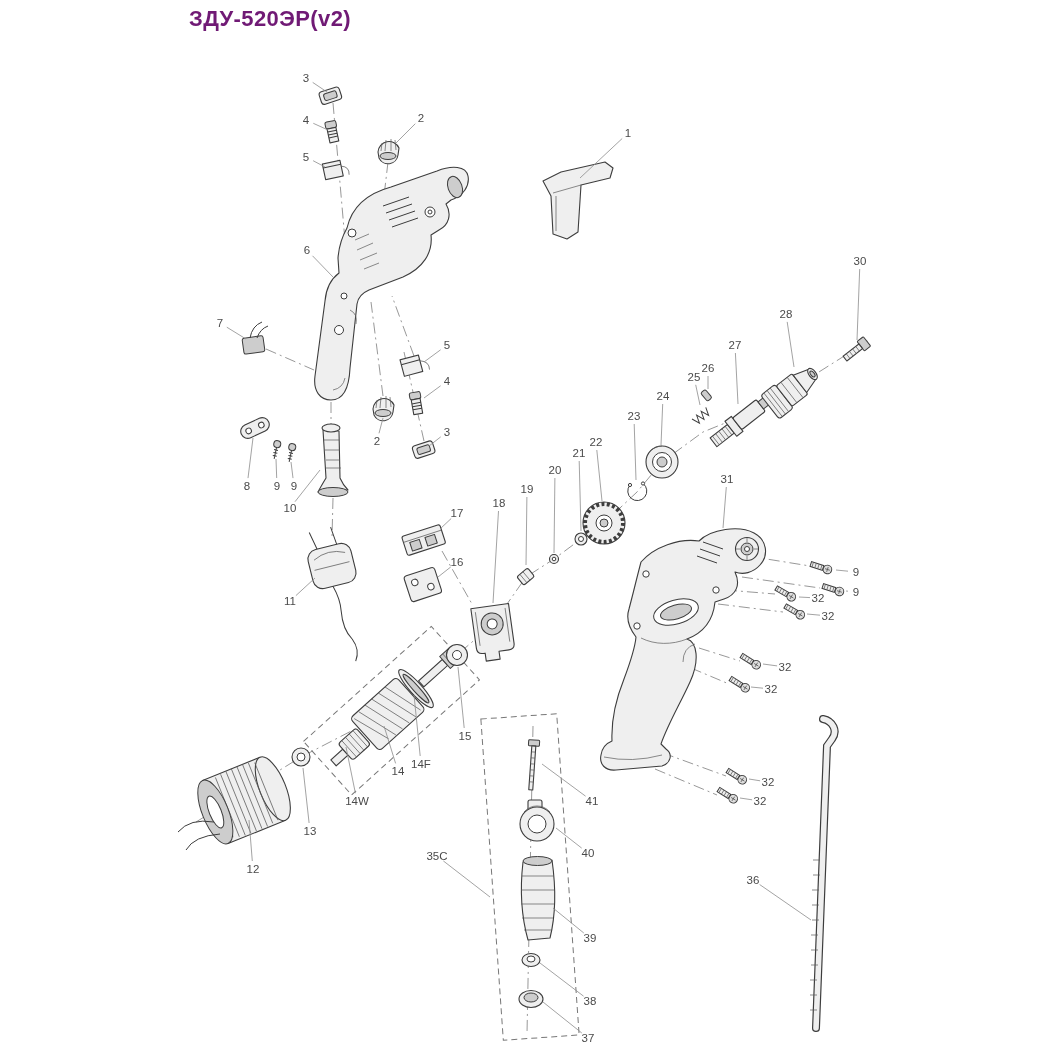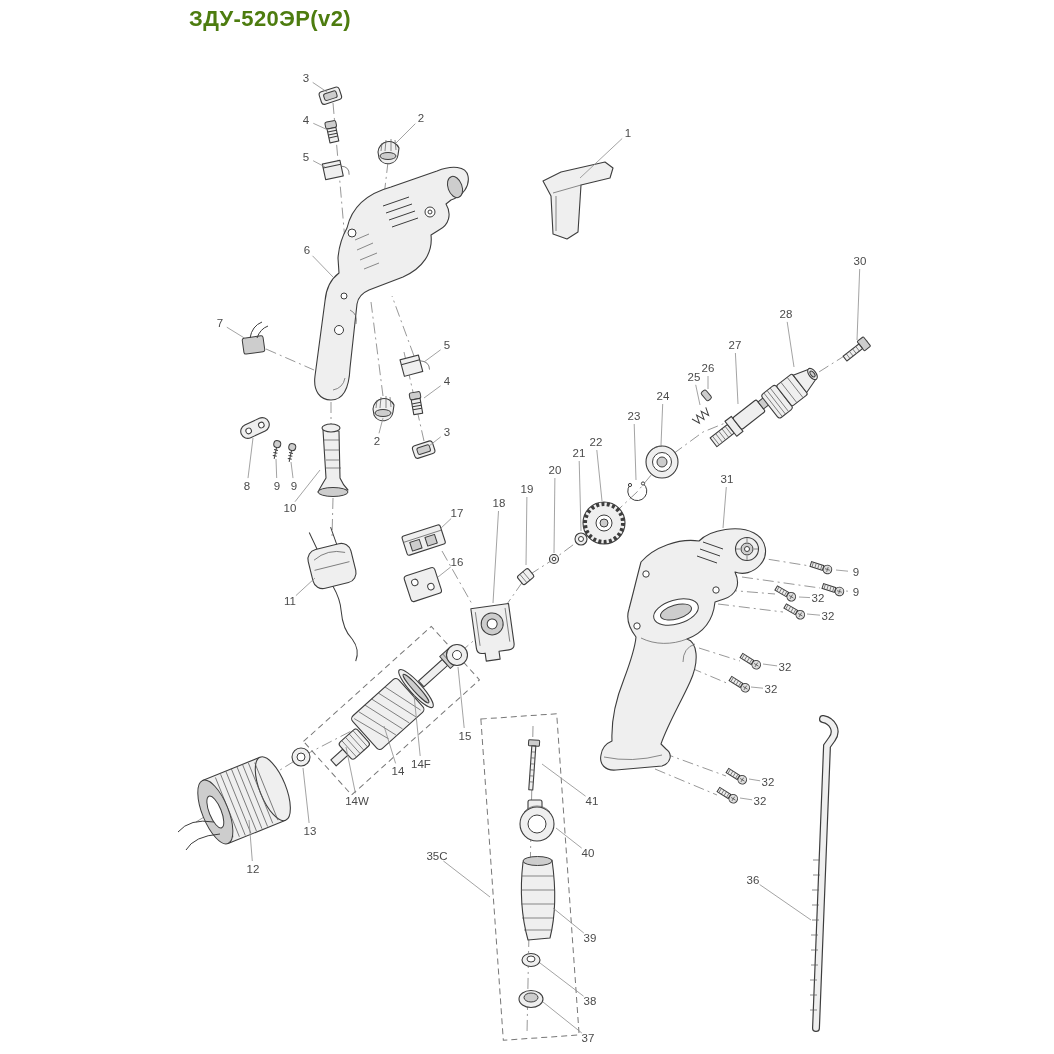--- a/index.html
+++ b/index.html
@@ -1,19 +1,19 @@
 <!DOCTYPE html>
 <html><head>
 <meta charset="utf-8">
 <style>
   * { box-sizing: border-box; }
   body { margin:0; background:#fff; font-family:"Liberation Sans", sans-serif; }
   .stage { position:relative; width:1054px; height:1054px; background:#ffffff; overflow:hidden; }
   .title { position:absolute; left:189px; top:6px; margin:0; font-size:22px; font-weight:700;
-           color:#4d7c0f; letter-spacing:.4px; font-family:"Liberation Sans", sans-serif; }
+           color:#701a75; letter-spacing:.4px; font-family:"Liberation Sans", sans-serif; }
   svg.diagram { position:absolute; left:0; top:0; }
   .p   { fill:#efefef; stroke:#3d3d3d; stroke-width:1.1; stroke-linejoin:round; }
   .pd  { fill:#cdcdcd; stroke:#3d3d3d; stroke-width:1; stroke-linejoin:round; }
   .w   { fill:#ffffff; stroke:#3d3d3d; stroke-width:1; }
   .ln  { fill:none; stroke:#3d3d3d; stroke-width:1; }
   .thin{ fill:none; stroke:#5a5a5a; stroke-width:.7; }
   .ax  { fill:none; stroke:#8c8c8c; stroke-width:.9; stroke-dasharray:11 4 2 4; }
   .dsh { fill:none; stroke:#777; stroke-width:1; stroke-dasharray:6 4; }
   .lead{ stroke:#8c8c8c; stroke-width:.8; }
   text.lbl { font-family:"Liberation Sans", sans-serif; font-size:11.5px; fill:#4a4a4a; }

